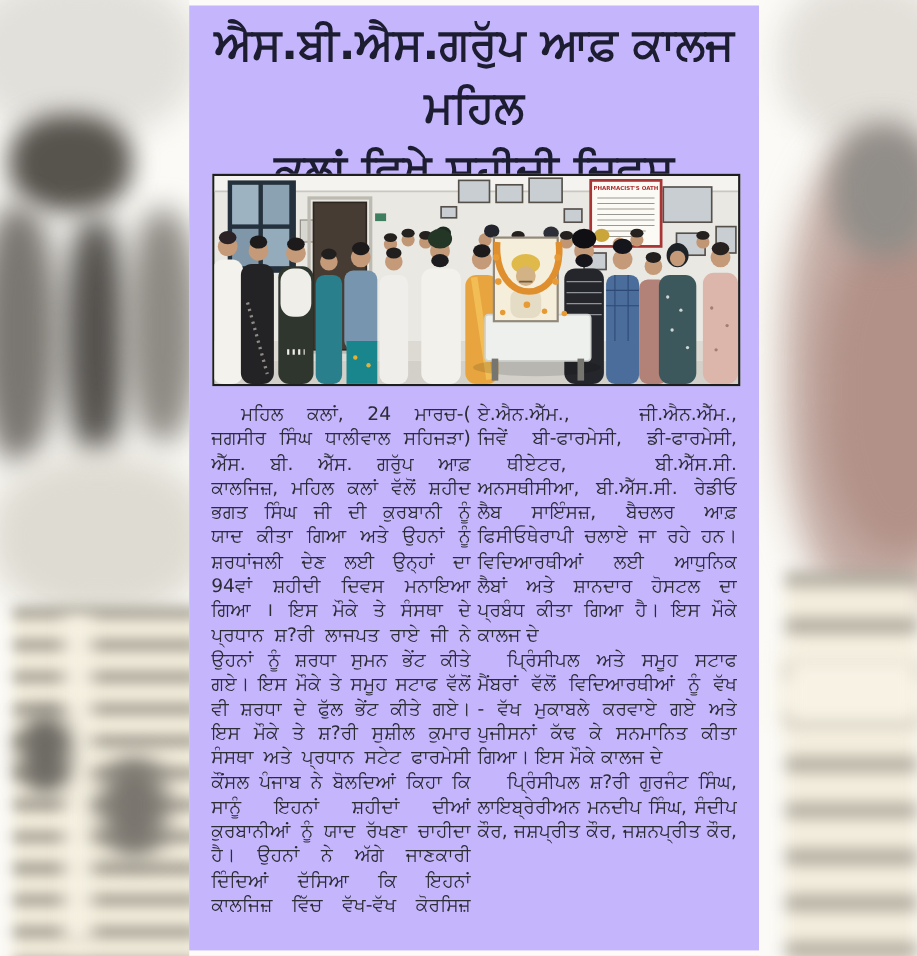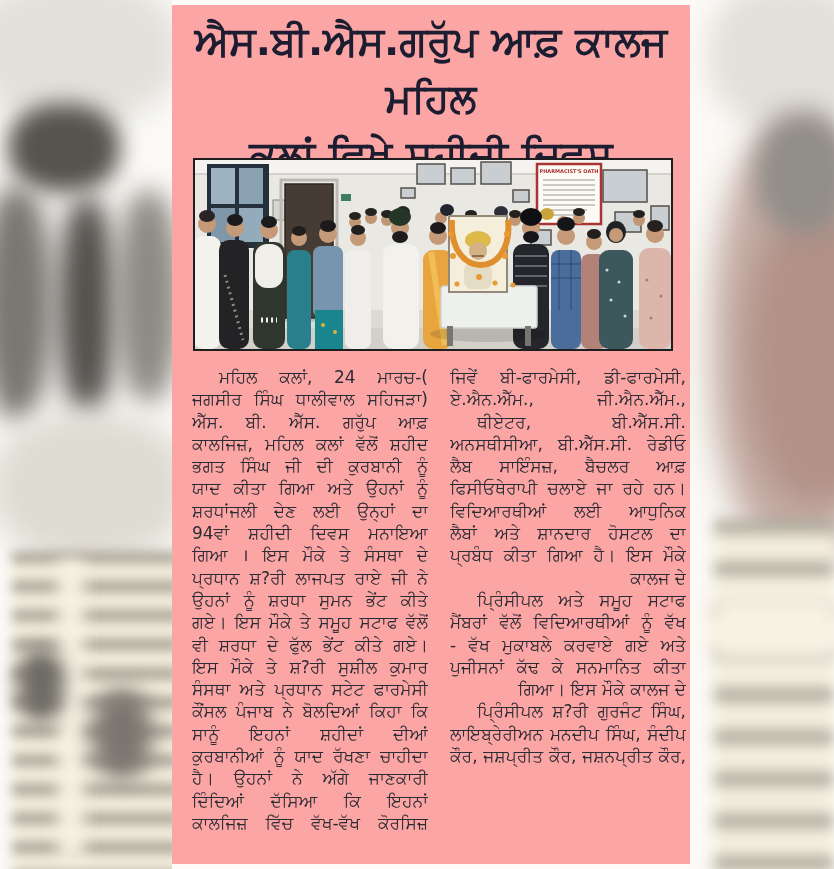--- a/index.html
+++ b/index.html
@@ -37,34 +37,34 @@
     left:24px;top:520px;width:120px;height:360px;border-radius:0;
     background:
       repeating-linear-gradient(180deg, rgba(108,104,94,.5) 0 14px, rgba(0,0,0,0) 14px 42px),
       #f4eede;
     filter:blur(7px);
   }
   .br-wash{left:20px;top:592px;width:130px;height:70px;background:#f7f2e4;filter:blur(11px);border-radius:0;}
   
   .clip{
     position:absolute;left:172px;top:5px;width:518px;height:859px;
-    background:#fca5a5;
+    background:#c4b5fd;
   }
   .headline{
     position:absolute;left:0;right:0;top:8px;text-align:center;
     font-weight:700;font-size:40px;line-height:57px;color:#1c1d30;
   }
   .photo{
     position:absolute;left:21px;top:153px;width:476px;height:189px;
     border:2px solid #1e1e1e;background:#e9e8e3;
   }
   .photo svg{display:block;}
   .article{
     position:absolute;left:20px;top:361px;width:494px;
-    display:flex;gap:22px;color:#2c2c34;text-align:right;
+    display:flex;gap:6px;color:#2c2c34;
   }
   .col{width:236px;}
   .tline{height:22.3px;font-size:17px;overflow:hidden;}
   .tline.just{display:flex;justify-content:space-between;}
   .tline.just span{line-height:22.3px;white-space:pre;}
   .tline.ind{padding-left:27px;}
   .tline.end{line-height:22.3px;white-space:nowrap;}
 </style>
 </head>
 <body>
@@ -437,27 +437,27 @@
         </div>
         <div class="tline just">
           <span>ਕਾਲਜਿਜ਼</span>
           <span>ਵਿੱਚ</span>
           <span>ਵੱਖ-ਵੱਖ</span>
           <span>ਕੋਰਸਿਜ਼</span>
         </div>
       </div>
     <div class="col">
         <div class="tline just">
+          <span>ਏ.ਐਨ.ਐੱਮ.,</span>
+          <span>ਜੀ.ਐਨ.ਐੱਮ.,</span>
+        </div>
+        <div class="tline just">
           <span>ਜਿਵੇਂ</span>
           <span>ਬੀ-ਫਾਰਮੇਸੀ,</span>
           <span>ਡੀ-ਫਾਰਮੇਸੀ,</span>
-        </div>
-        <div class="tline just">
-          <span>ਏ.ਐਨ.ਐੱਮ.,</span>
-          <span>ਜੀ.ਐਨ.ਐੱਮ.,</span>
         </div>
         <div class="tline ind just">
           <span>ਥੀਏਟਰ,</span>
           <span>ਬੀ.ਐੱਸ.ਸੀ.</span>
         </div>
         <div class="tline just">
           <span>ਅਨਸਥੀਸੀਆ,</span>
           <span>ਬੀ.ਐੱਸ.ਸੀ.</span>
           <span>ਰੇਡੀਓ</span>
         </div>

